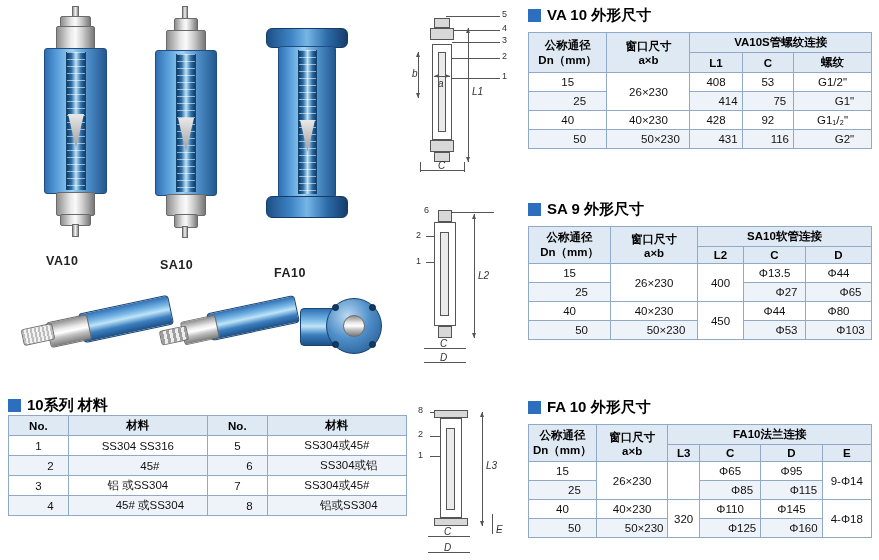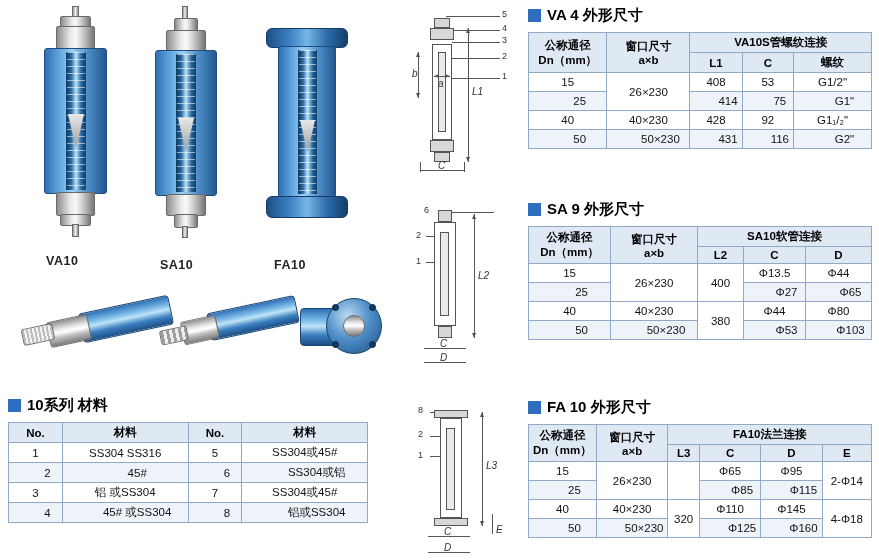--- a/index.html
+++ b/index.html
@@ -175,21 +175,21 @@
     <div class="meter" style="left:252px; top:16px; width:110px; height:220px;">
       <div class="flange" style="left:14px; top:12px; width:82px; height:20px; border-radius:6px;"></div>
       <div class="tube" style="left:26px; top:30px; width:58px; height:152px;"></div>
       <div class="window" style="left:46px; top:34px; width:19px; height:144px;">
         <div class="scale"></div>
       </div>
       <div style="position:absolute; left:48px; top:104px; width:15px; height:32px;
                   background:linear-gradient(180deg,#e8e8e8,#9e9e9e); clip-path:polygon(0 0,100% 0,50% 100%);"></div>
       <div class="flange" style="left:14px; top:180px; width:82px; height:22px; border-radius:6px;"></div>
     </div>
-    <div class="caption" style="left:274px; top:258px;">FA10</div>
+    <div class="caption" style="left:274px; top:266px;">FA10</div>
 
     <div class="small-photo" style="left:20px; top:296px; width:150px; height:60px;">
       <div class="sp-body" style="left:60px; top:8px; width:92px; height:30px; transform:rotate(-12deg);"></div>
       <div class="sp-metal" style="left:28px; top:22px; width:42px; height:26px; transform:rotate(-12deg);"></div>
       <div class="sp-metal" style="left:2px; top:30px; width:32px; height:17px; transform:rotate(-12deg);
            background:repeating-linear-gradient(90deg,#bdbdbd 0 2px,#f2f2f2 2px 4px);"></div>
     </div>
 
     <div class="small-photo" style="left:160px; top:298px; width:140px; height:58px;">
       <div class="sp-body" style="left:48px; top:6px; width:90px; height:28px; transform:rotate(-12deg);"></div>
@@ -286,21 +286,21 @@
     <div class="dlabel" style="left:32px; top:128px;">C</div>
     <div class="dl dl-h" style="left:16px; top:154px; width:42px;"></div>
     <div class="dlabel" style="left:32px; top:144px;">D</div>
     <div class="dlabel" style="left:84px; top:126px;">E</div>
     <div class="dl dl-v" style="left:80px; top:116px; height:20px;"></div>
   </div>
 
   <div style="position:absolute; left:528px; top:6px; width:344px;">
     <div class="sec-head">
       <span class="sq"></span>
-      <span>VA 4  外形尺寸</span>
+      <span>VA 10  外形尺寸</span>
     </div>
     <table class="spec" style="margin-top:7px; width:344px;">
       <thead>
         <tr>
           <th rowspan="2">
             <div>公称通径</div>
             <div>Dn（mm）</div>
           </th>
           <th rowspan="2">
             <div>窗口尺寸</div>
@@ -379,21 +379,21 @@
           <td>Φ44</td>
         </tr>
         <tr class="alt">
           <td>25</td>
           <td>Φ27</td>
           <td>Φ65</td>
         </tr>
         <tr>
           <td>40</td>
           <td>40×230</td>
-          <td rowspan="2">380</td>
+          <td rowspan="2">450</td>
           <td>Φ44</td>
           <td>Φ80</td>
         </tr>
         <tr class="alt">
           <td>50</td>
           <td>50×230</td>
           <td>Φ53</td>
           <td>Φ103</td>
         </tr>
       </tbody>
@@ -425,21 +425,21 @@
           <th style="width:56px;">E</th>
         </tr>
       </thead>
       <tbody>
         <tr>
           <td>15</td>
           <td rowspan="2">26×230</td>
           <td rowspan="2"></td>
           <td>Φ65</td>
           <td>Φ95</td>
-          <td rowspan="2">2-Φ14</td>
+          <td rowspan="2">9-Φ14</td>
         </tr>
         <tr class="alt">
           <td>25</td>
           <td>Φ85</td>
           <td>Φ115</td>
         </tr>
         <tr>
           <td>40</td>
           <td>40×230</td>
           <td rowspan="2">320</td>
@@ -455,21 +455,21 @@
         </tr>
       </tbody>
     </table>
   </div>
 
   <div style="position:absolute; left:8px; top:396px; width:360px;">
     <div class="sec-head">
       <span class="sq"></span>
       <span>10系列  材料</span>
     </div>
-    <table class="spec" style="margin-top:7px; width:360px;">
+    <table class="spec" style="width:399px;">
       <thead>
         <tr>
           <th style="width:54px;">No.</th>
           <th style="width:126px;">材料</th>
           <th style="width:54px;">No.</th>
           <th style="width:126px;">材料</th>
         </tr>
       </thead>
       <tbody>
         <tr>

